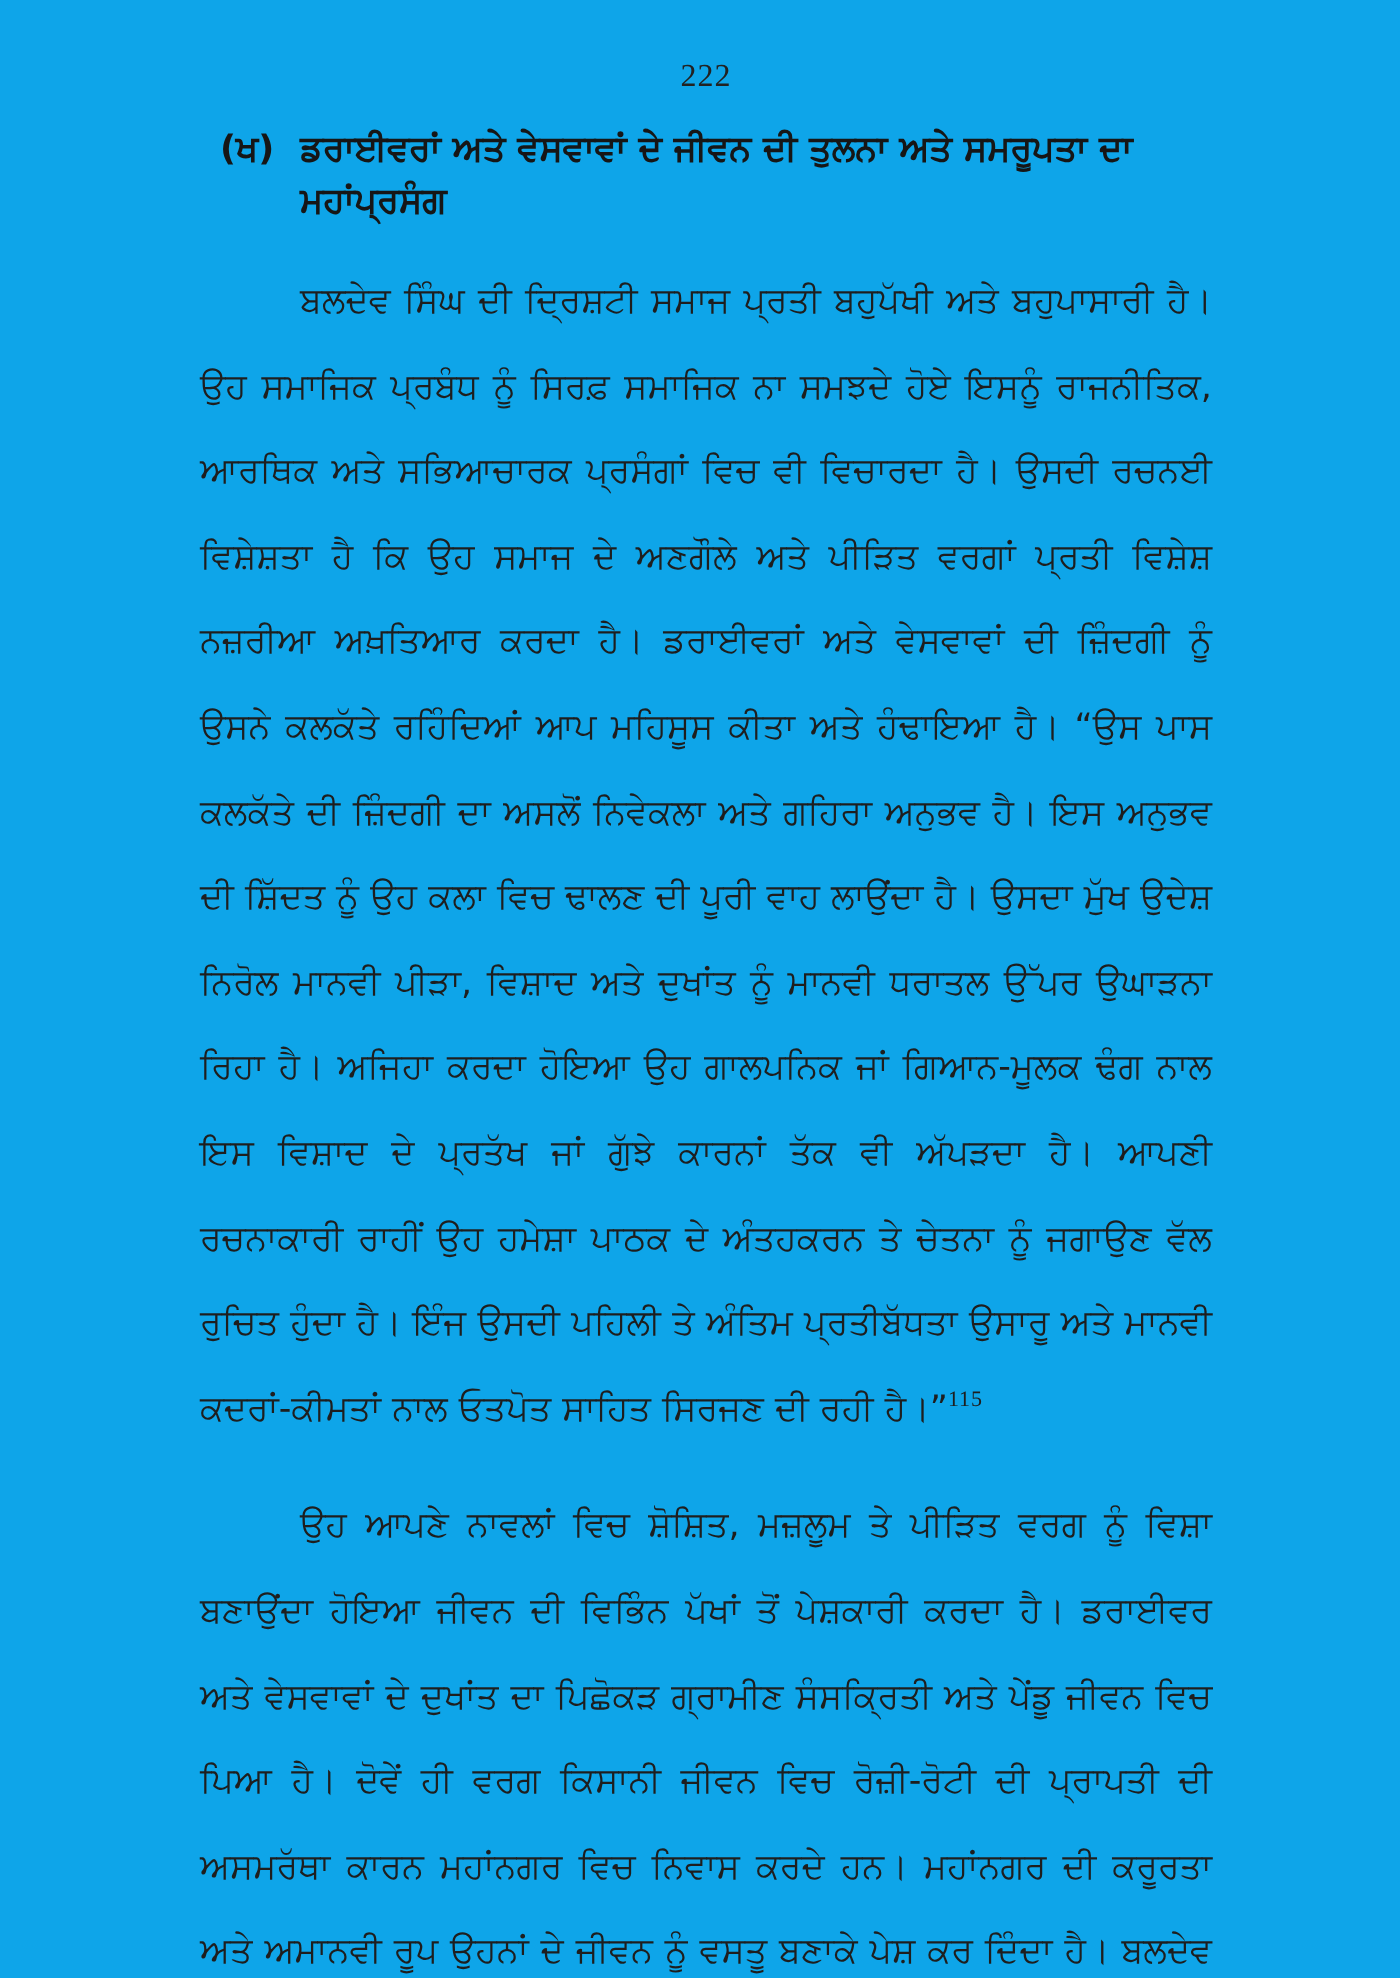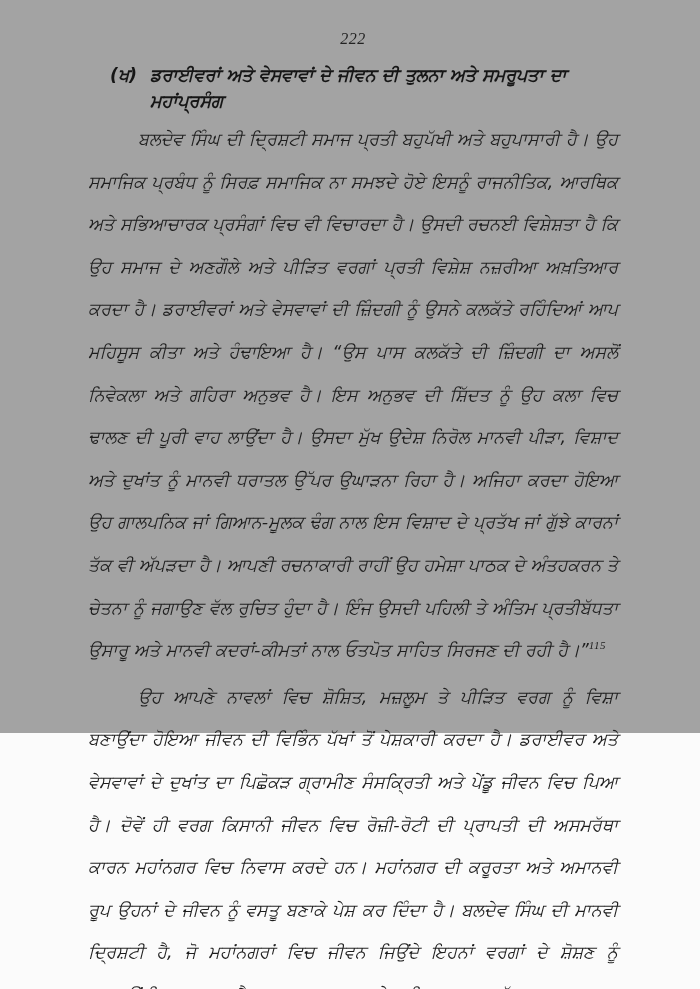--- a/index.html
+++ b/index.html
@@ -10,24 +10,23 @@
     width: 700px;
     height: 989px;
     background: #fbfbfb;
     color: #1e1e1e;
     font-family: "DejaVu Sans", sans-serif;
     overflow: hidden;
   }
   .page {
     box-sizing: border-box;
     width: 700px;
-    height: 733px;
+    height: 989px;
     padding: 28px 78px 20px 84px;
-    background: #a3a3a3;
-    font-style: italic;
+    background: #0ea5e9;
   }
   .page-number {
     text-align: center;
     font-family: "Liberation Serif", serif;
     font-size: 16px;
     line-height: 22px;
     letter-spacing: 0.5px;
     margin: 0 0 8px 0;
     color: #222;
   }
@@ -44,21 +43,21 @@
   .heading .heading-label {
     white-space: nowrap;
   }
   .body-text {
     font-size: 17.5px;
     line-height: 42.6px;
     text-align: justify;
     color: #1e1e1e;
   }
   p.para {
-    margin: 4px;
+    margin: 16px;
     padding: 0;
     text-indent: 50px;
   }
   p.para.last-line-full {
     text-align-last: justify;
   }
   sup.footnote-ref {
     font-family: "Liberation Serif", serif;
     font-size: 11px;
     line-height: 0;

